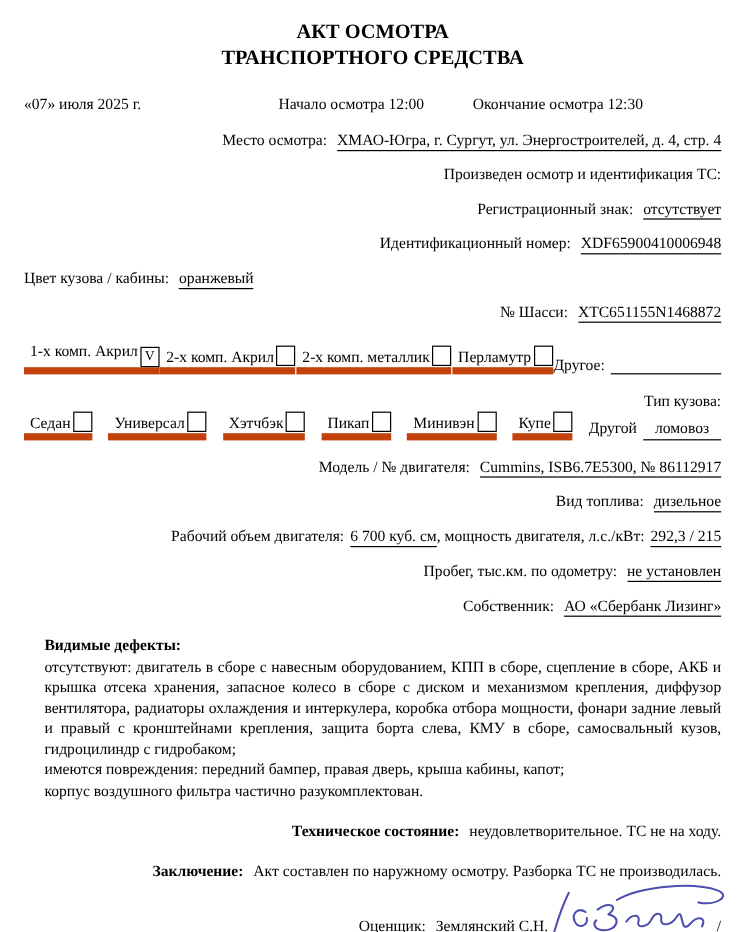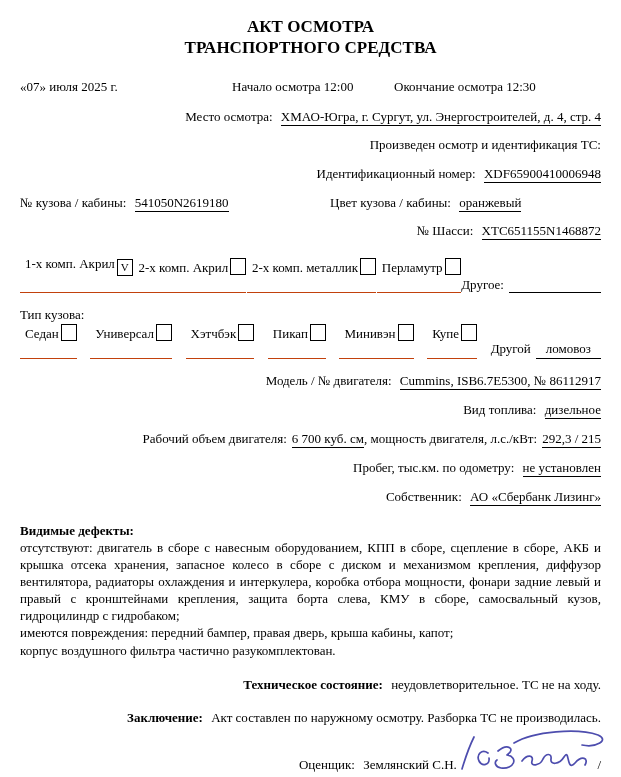--- a/index.html
+++ b/index.html
@@ -14,23 +14,23 @@
   .hdr-row{display:flex;margin-bottom:14px;}
   .hdr-date{flex:0 0 212px;}
   .hdr-start{flex:0 0 162px;}
   .lbl{margin-right:5px;}
   .val{border-bottom:1px solid #000;padding-bottom:1px;}
   .two-col{display:flex;}
   .two-col .col-a{flex:0 0 310px;}
   .cb{display:inline-block;width:14px;height:15px;border:1px solid #000;
       text-align:center;line-height:15px;font-size:11px;vertical-align:-3px;
       background:#fff;margin-left:2px;}
-  .opt{display:inline-block;border-bottom:1px solid #c2410c;padding:0 0 16px 5px;white-space:nowrap;}
+  .opt{display:inline-block;border-bottom:6px solid #c2410c;padding:0 0 0 5px;white-space:nowrap;}
   .opt-row{display:flex;justify-content:space-between;align-items:flex-end;margin-bottom:14px;}
-  .type-label{margin-bottom:1px;}
+  .type-label{margin-bottom:1px;text-align:right;}
   .blank{display:inline-block;width:92px;border-bottom:1px solid #000;height:14px;vertical-align:bottom;}
   .other-val{display:inline-block;border-bottom:1px solid #000;padding:0 10px 1px 10px;}
   .bold{font-weight:bold;}
   .defects{margin-bottom:12px;}
   .defects .just{text-align:justify;line-height:1.32;}
   .defects .line{line-height:1.32;}
   .sig-row{margin-top:16px;white-space:nowrap;}
   .sig-wrap{display:inline-block;position:relative;width:118px;height:34px;vertical-align:-8px;margin-left:8px;}
   .sig-svg{position:absolute;left:-12px;bottom:-2px;width:170px;height:52px;overflow:visible;}
   .sig-slash{margin-left:8px;}
@@ -52,31 +52,31 @@
   </div>
 
   <p>
     <span class="lbl">Место осмотра:</span>
     <span class="val">ХМАО-Югра, г. Сургут, ул. Энергостроителей, д. 4, стр. 4</span>
   </p>
 
   <p>Произведен осмотр и идентификация ТС:</p>
 
 
+  <p>
+    <span class="lbl">Регистрационный знак:</span>
+    <span class="val">отсутствует</span>
+  </p>
 
   <p>
     <span class="lbl">Идентификационный номер:</span>
     <span class="val">XDF65900410006948</span>
   </p>
 
   <div class="two-col" style="margin-bottom:12px;">
-    <span class="col-a">
-      <span class="lbl">№ кузова / кабины:</span>
-      <span class="val">541050N2619180</span>
-    </span>
     <span>
       <span class="lbl">Цвет кузова / кабины:</span>
       <span class="val">оранжевый</span>
     </span>
   </div>
 
   <p>
     <span class="lbl">№ Шасси:</span>
     <span class="val">XTC651155N1468872</span>
   </p>
@@ -141,21 +141,21 @@
   <p>
     <span class="lbl">Пробег, тыс.км. по одометру:</span>
     <span class="val">не установлен</span>
   </p>
 
   <p>
     <span class="lbl">Собственник:</span>
     <span class="val">АО «Сбербанк Лизинг»</span>
   </p>
 
-  <div class="defects" style="margin-top:16px;">
+  <div class="defects" style="margin-top:16px;margin-left:17px;">
     <div class="bold line">Видимые дефекты:</div>
     <div class="just">отсутствуют: двигатель в сборе с навесным оборудованием, КПП в сборе, сцепление в сборе, АКБ и крышка отсека хранения, запасное колесо в сборе с диском и механизмом крепления, диффузор вентилятора, радиаторы охлаждения и интеркулера, коробка отбора мощности, фонари задние левый и правый с кронштейнами крепления, защита борта слева, КМУ в сборе, самосвальный кузов, гидроцилиндр с гидробаком;</div>
     <div class="line">имеются повреждения: передний бампер, правая дверь, крыша кабины, капот;</div>
     <div class="line">корпус воздушного фильтра частично разукомплектован.</div>
   </div>
 
   <p style="margin-top:18px;">
     <span class="bold lbl">Техническое состояние:</span>
     <span>неудовлетворительное. ТС не на ходу.</span>
   </p>

